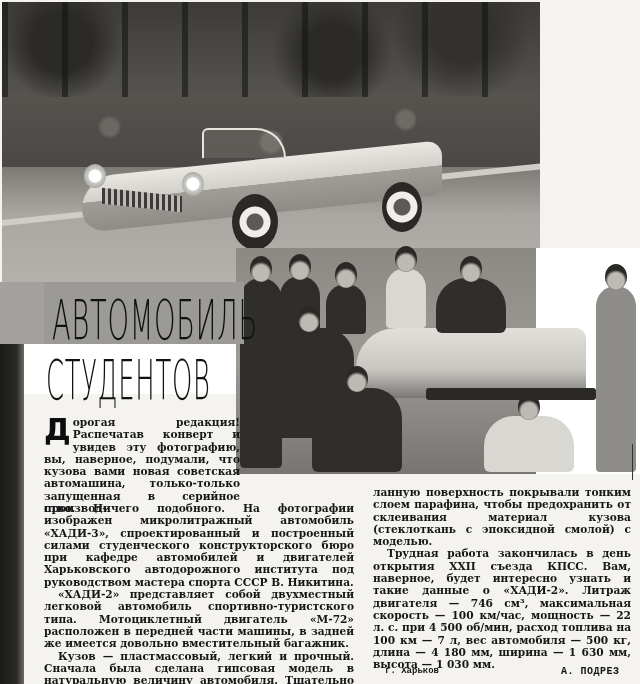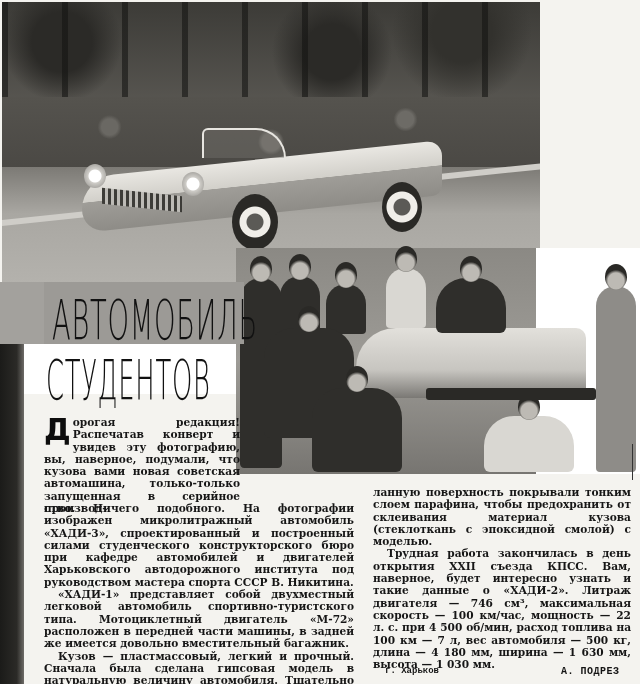--- a/index.html
+++ b/index.html
@@ -222,21 +222,21 @@
   </div>
 
   <div class="col col-a-top">
     <p class="first">
       <span class="dropcap">Д</span><span>орогая редакция! Распечатав конверт и увидев эту фотографию, вы, наверное, подумали, что кузова вами новая советская автомашина, только-только запущенная в серийное производ-</span>
     </p>
   </div>
 
   <div class="col col-a">
     <p class="first">ство. Ничего подобного. На фотографии изображен микролитражный автомобиль «ХАДИ-3», спроектированный и построенный силами студенческого конструкторского бюро при кафедре автомобилей и двигателей Харьковского автодорожного института под руководством мастера спорта СССР В. Никитина.</p>
-    <p>«ХАДИ-1» представляет собой двухместный легковой автомобиль спортивно-туристского типа. Мотоциклетный двигатель «М-72» расположен в передней части машины, в задней же имеется довольно вместительный багажник.</p>
+    <p>«ХАДИ-2» представляет собой двухместный легковой автомобиль спортивно-туристского типа. Мотоциклетный двигатель «М-72» расположен в передней части машины, в задней же имеется довольно вместительный багажник.</p>
     <p>Кузов — пластмассовый, легкий и прочный. Сначала была сделана гипсовая модель в натуральную величину автомобиля. Тщательно отде-</p>
   </div>
 
   <div class="col col-b">
     <p class="first">ланную поверхность покрывали тонким слоем парафина, чтобы предохранить от склеивания материал кузова (стеклоткань с эпоксидной смолой) с моделью.</p>
     <p>Трудная работа закончилась в день открытия XXII съезда КПСС. Вам, наверное, будет интересно узнать и такие данные о «ХАДИ-2». Литраж двигателя — 746 см³, максимальная скорость — 100 км/час, мощность — 22 л. с. при 4 500 об/мин, расход топлива на 100 км — 7 л, вес автомобиля — 500 кг, длина — 4 180 мм, ширина — 1 630 мм, высота — 1 030 мм.</p>
   </div>
 
   <div class="divider"></div>
 

